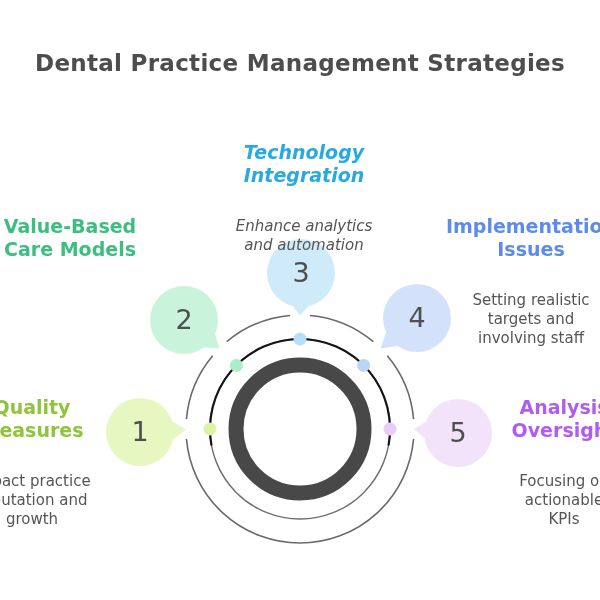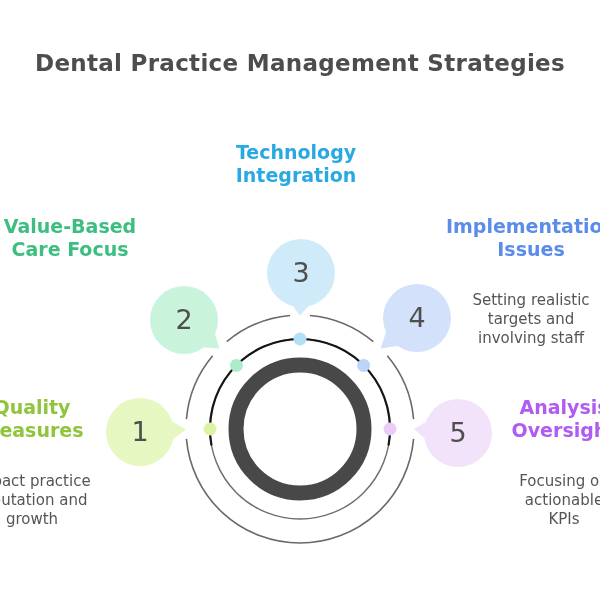--- a/index.html
+++ b/index.html
@@ -141,26 +141,28 @@
   <div class="label" style="left:32px; top:377px;">
     <div class="heading" style="color: rgb(143, 196, 60);">Quality
 Measures</div>
     <div class="desc">Impact practice
 reputation and
 growth</div>
   </div>
 
   <div class="label" style="left:70px; top:196px;">
     <div class="heading" style="color: rgb(61, 190, 129);">Value-Based
-Care Focus</div>
+Care Models</div>
   </div>
 
-  <div class="label" style="left:296px; top:122px;">
+  <div class="label" style="left:304px; top:122px;font-style:italic;">
     <div class="heading" style="color: rgb(41, 169, 225);">Technology
 Integration</div>
+    <div class="desc">Enhance analytics
+and automation</div>
   </div>
 
   <div class="label" style="left:531px; top:196px;">
     <div class="heading" style="color: rgb(91, 140, 236);">Implementation
 Issues</div>
     <div class="desc">Setting realistic
 targets and
 involving staff</div>
   </div>
 

